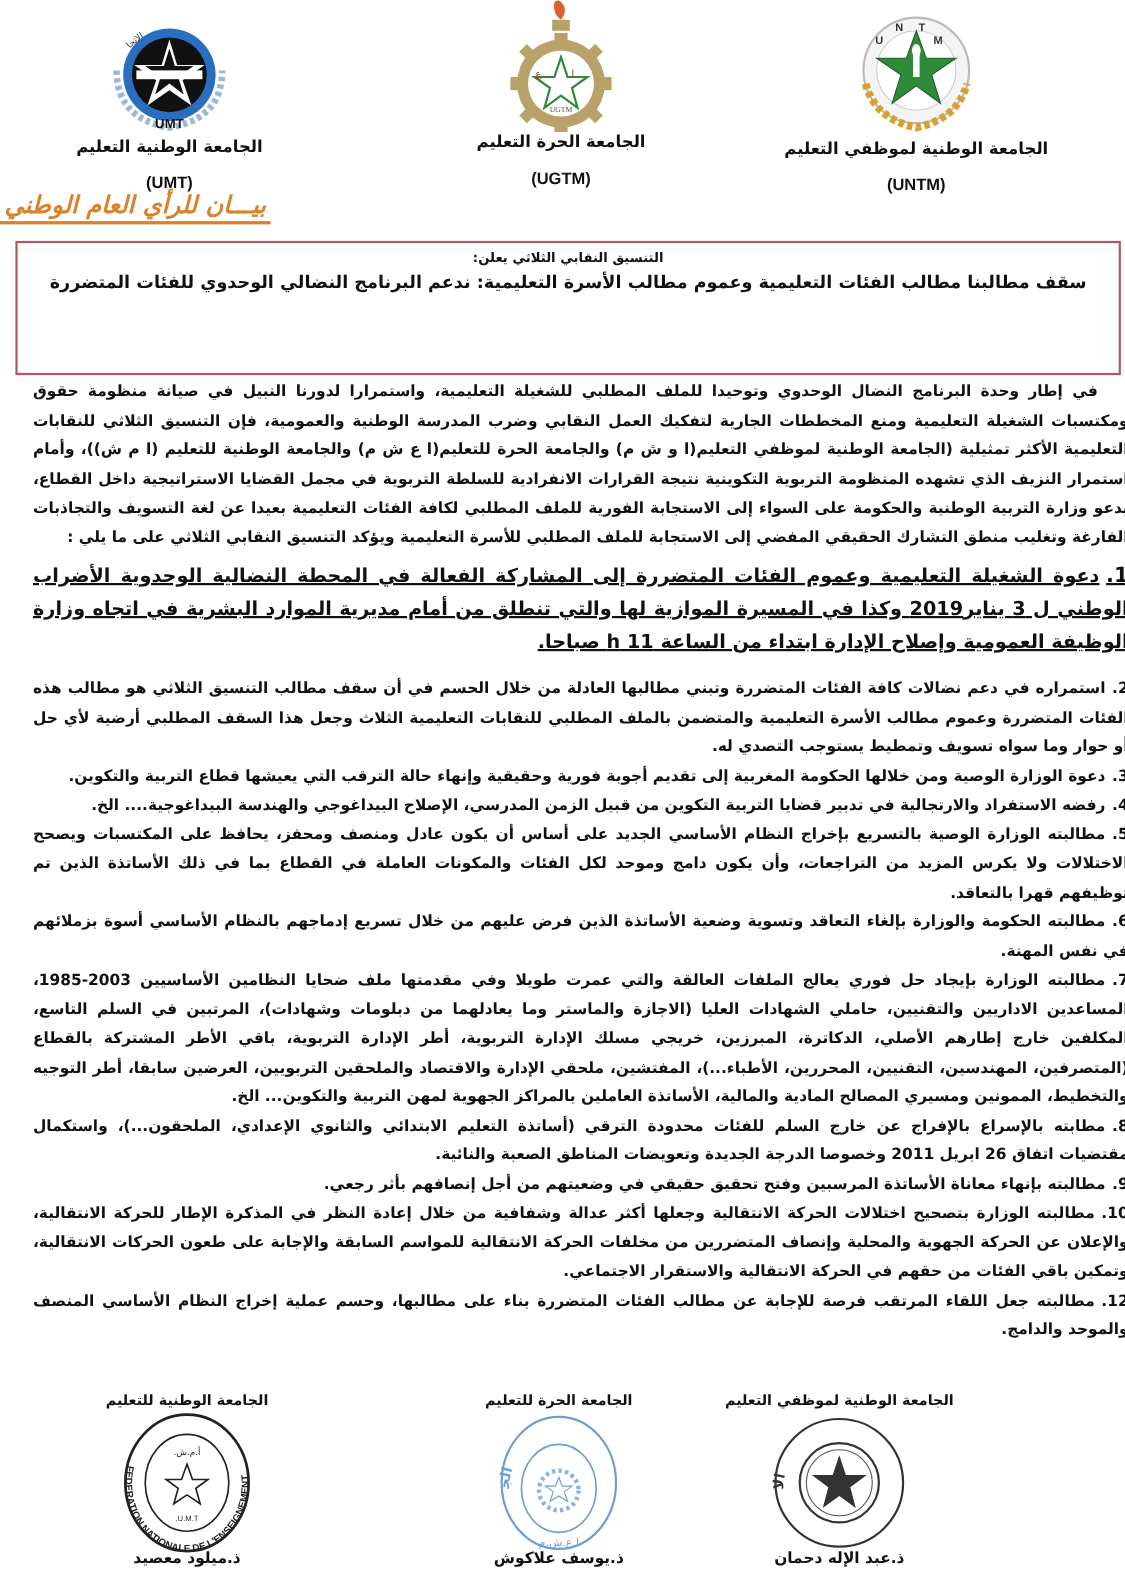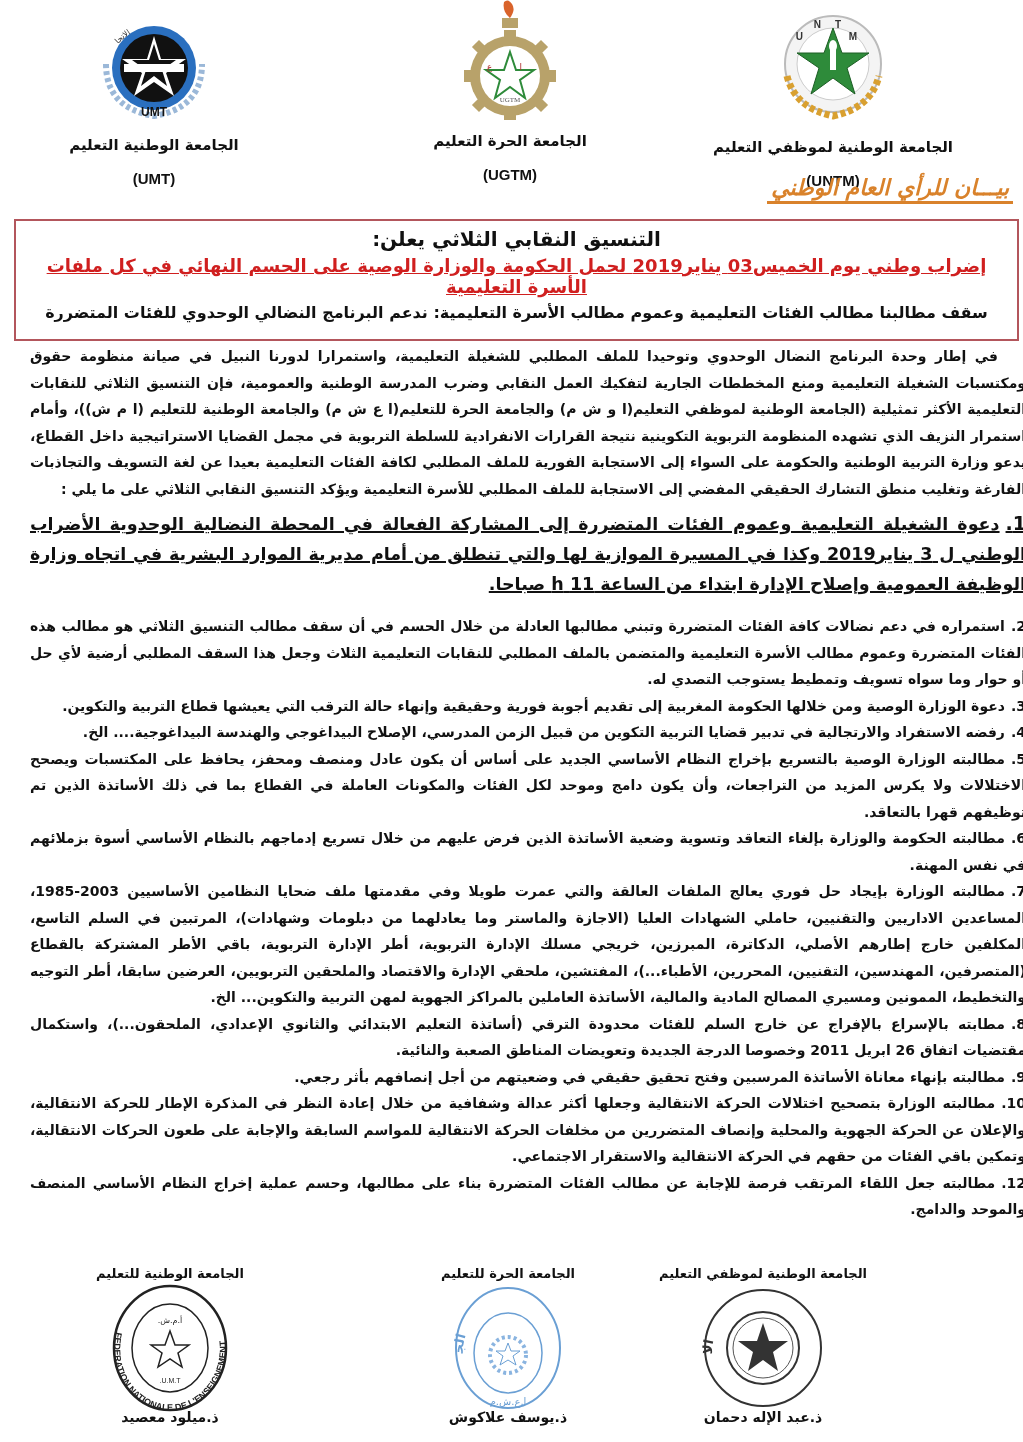--- a/index.html
+++ b/index.html
@@ -9,39 +9,39 @@
     color: #111;
     direction: rtl;
     position: relative;
   }
   .page { position: relative; width: 1023px; height: 1442px; }
 
   
   .header { position: absolute; top: 0; left: 0; width: 1023px; height: 175px; }
   .org { position: absolute; top: 0; width: 300px; text-align: center; direction: rtl; }
   .org .logo { width: 120px; height: 120px; margin: 0 auto; position: relative; }
-  .org .org-name { font-weight: bold; font-size: 15px; margin-top: 12px; font-family: "DejaVu Sans", sans-serif; }
+  .org .org-name { font-weight: bold; font-size: 15px; margin-top: 0; font-family: "DejaVu Sans", sans-serif; }
   .org .org-abbr { font-weight: bold; font-size: 15px; margin-top: 16px; direction: ltr; font-family: "Liberation Sans", sans-serif; }
   .org-untm { right: 40px; top: 6px; }
   .org-ugtm { left: 360px; }
   .org-umt  { left: 4px; top: 4px; }
 
   .title-main {
-    position: absolute; top: 175px; left: 0; width: 1013px; text-align: right;
+    position: absolute; top: 175px; left: 0; width: 1013px; text-align: left;
     font-size: 22px; font-weight: bold; font-style: italic;
     color: #d9822b;
   }
   .title-main span { border-bottom: 3px solid #d9822b; padding: 0 4px 1px 4px; }
 
   
   .announce {
     position: absolute; top: 219px; left: 14px; width: 1005px; height: 122px;
     border: 2px solid #b3565c; text-align: center;
   }
-  .announce .a-head { font-size: 20px; font-weight: bold; margin-top: 6px; }
+  .announce .a-head { font-size: 12px; font-weight: bold; margin-top: 6px; }
   .announce .a-strike {
     font-size: 18px; font-weight: bold; color: #d01f1f; margin-top: 4px;
     text-decoration: underline; text-decoration-color: #d01f1f;
     letter-spacing: -0.3px;
   }
   .announce .a-line { font-size: 16px; font-weight: bold; margin-top: 6px; }
 
   
   .content {
     position: absolute; top: 343px; left: 30px; width: 996px;
@@ -139,21 +139,20 @@
       <div class="org-abbr">(UMT)</div>
     </div>
   </div>
 
   <div class="title-main">
     <span>بيـــان للرأي العام الوطني</span>
   </div>
 
   <div class="announce">
     <div class="a-head">التنسيق النقابي الثلاثي يعلن:</div>
-    <div class="a-strike">إضراب وطني يوم الخميس03 يناير2019 لحمل الحكومة والوزارة الوصية على الحسم النهائي في كل ملفات الأسرة التعليمية</div>
     <div class="a-line">سقف مطالبنا مطالب الفئات التعليمية وعموم مطالب الأسرة التعليمية: ندعم البرنامج النضالي الوحدوي للفئات المتضررة</div>
   </div>
 
   <div class="content">
     <p>في إطار وحدة البرنامج النضال الوحدوي وتوحيدا للملف المطلبي للشغيلة التعليمية، واستمرارا لدورنا النبيل في صيانة منظومة حقوق ومكتسبات الشغيلة التعليمية ومنع المخططات الجارية لتفكيك العمل النقابي وضرب المدرسة الوطنية والعمومية، فإن التنسيق الثلاثي للنقابات التعليمية الأكثر تمثيلية (الجامعة الوطنية لموظفي التعليم(ا و ش م) والجامعة الحرة للتعليم(ا ع ش م) والجامعة الوطنية للتعليم (ا م ش))، وأمام استمرار النزيف الذي تشهده المنظومة التربوية التكوينية نتيجة القرارات الانفرادية للسلطة التربوية في مجمل القضايا الاستراتيجية داخل القطاع، يدعو وزارة التربية الوطنية والحكومة على السواء إلى الاستجابة الفورية للملف المطلبي لكافة الفئات التعليمية بعيدا عن لغة التسويف والتجاذبات الفارغة وتغليب منطق التشارك الحقيقي المفضي إلى الاستجابة للملف المطلبي للأسرة التعليمية ويؤكد التنسيق النقابي الثلاثي على ما يلي :</p>
     <ol class="demands">
       <li class="first"><span class="num">1.</span><span>دعوة الشغيلة التعليمية وعموم الفئات المتضررة إلى المشاركة الفعالة في المحطة النضالية الوحدوية الأضراب الوطني ل 3 يناير2019 وكذا في المسيرة الموازية لها والتي تنطلق من أمام مديرية الموارد البشرية في اتجاه وزارة الوظيفة العمومية وإصلاح الإدارة ابتداء من الساعة 11 h صباحا.</span></li>
       <li><span class="num">2.</span><span>استمراره في دعم نضالات كافة الفئات المتضررة وتبني مطالبها العادلة من خلال الحسم في أن سقف مطالب التنسيق الثلاثي هو مطالب هذه الفئات المتضررة وعموم مطالب الأسرة التعليمية والمتضمن بالملف المطلبي للنقابات التعليمية الثلاث وجعل هذا السقف المطلبي أرضية لأي حل أو حوار وما سواه تسويف وتمطيط يستوجب التصدي له.</span></li>
       <li><span class="num">3.</span><span>دعوة الوزارة الوصية ومن خلالها الحكومة المغربية إلى تقديم أجوبة فورية وحقيقية وإنهاء حالة الترقب التي يعيشها قطاع التربية والتكوين.</span></li>
       <li><span class="num">4.</span><span>رفضه الاستفراد والارتجالية في تدبير قضايا التربية التكوين من قبيل الزمن المدرسي، الإصلاح البيداغوجي والهندسة البيداغوجية.... الخ.</span></li>

